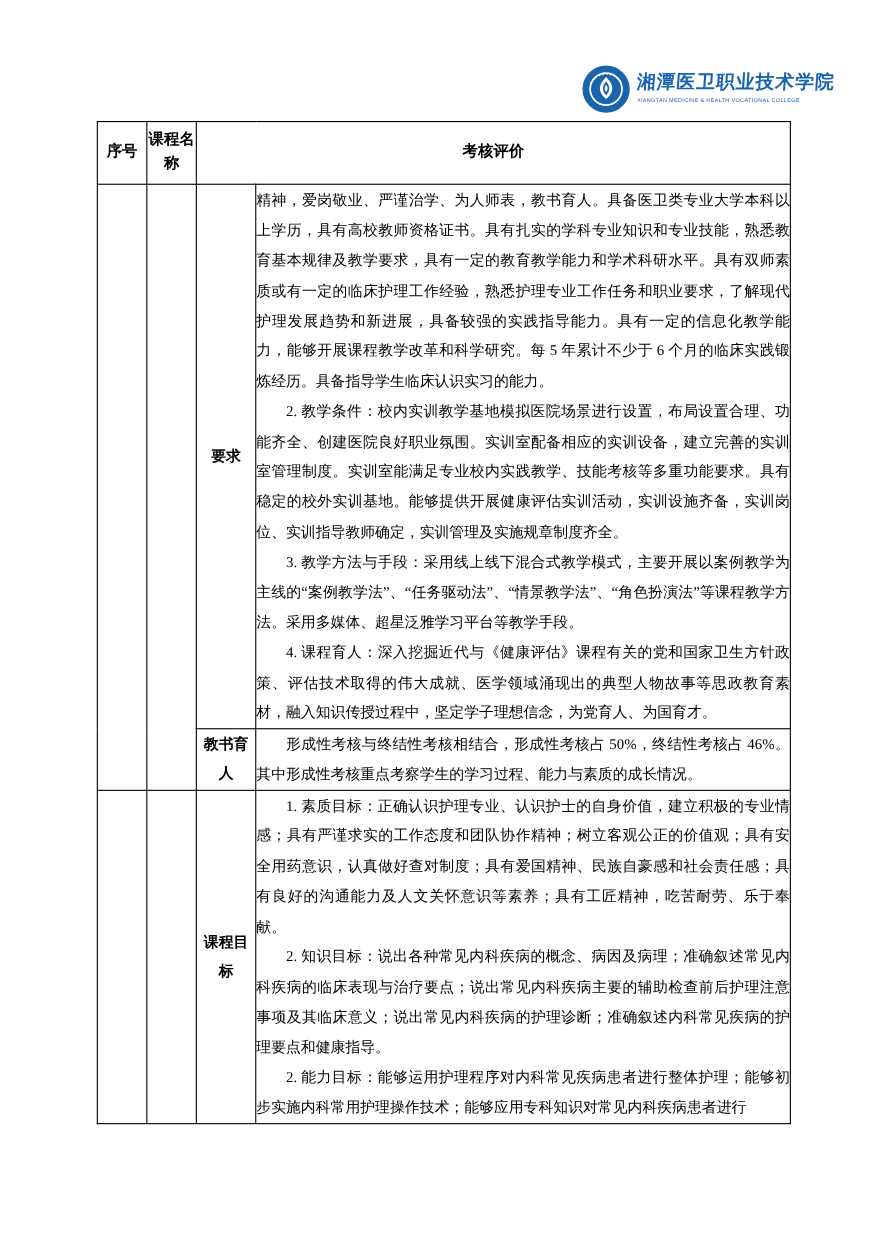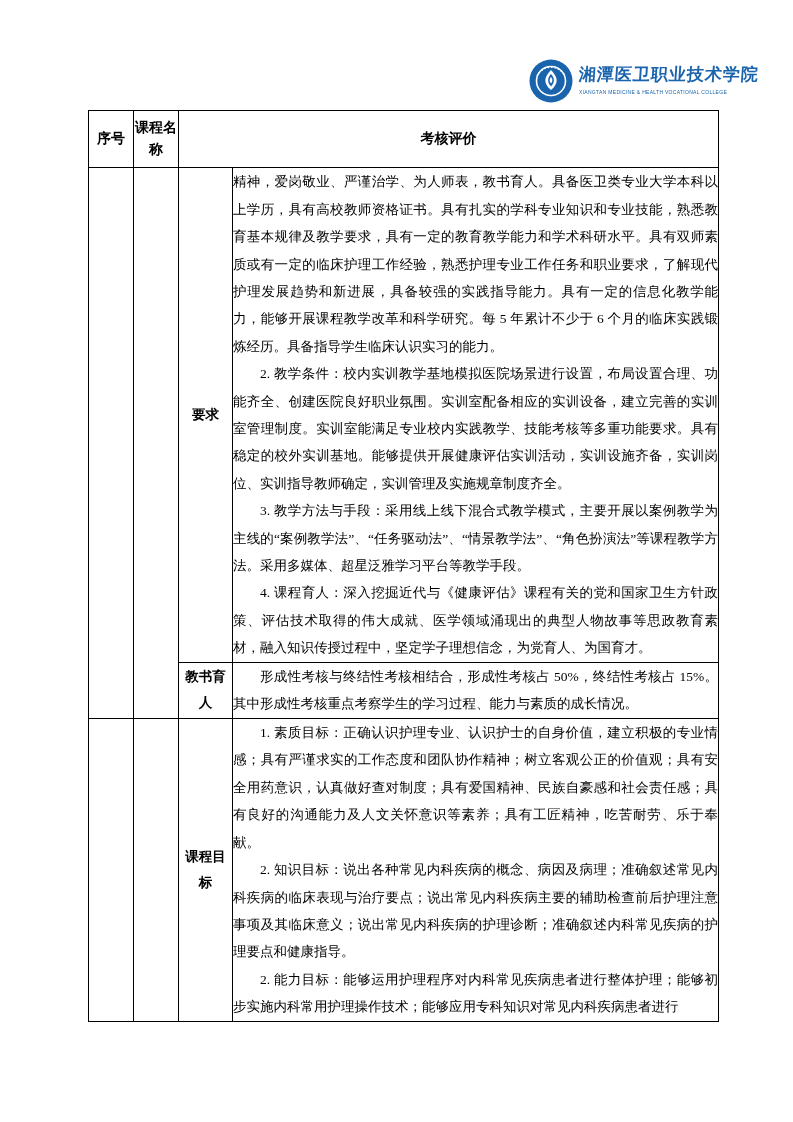--- a/index.html
+++ b/index.html
@@ -112,21 +112,21 @@
           <p>精神，爱岗敬业、严谨治学、为人师表，教书育人。具备医卫类专业大学本科以上学历，具有高校教师资格证书。具有扎实的学科专业知识和专业技能，熟悉教育基本规律及教学要求，具有一定的教育教学能力和学术科研水平。具有双师素质或有一定的临床护理工作经验，熟悉护理专业工作任务和职业要求，了解现代护理发展趋势和新进展，具备较强的实践指导能力。具有一定的信息化教学能力，能够开展课程教学改革和科学研究。每 5 年累计不少于 6 个月的临床实践锻炼经历。具备指导学生临床认识实习的能力。</p>
           <p class="indent">2. 教学条件：校内实训教学基地模拟医院场景进行设置，布局设置合理、功能齐全、创建医院良好职业氛围。实训室配备相应的实训设备，建立完善的实训室管理制度。实训室能满足专业校内实践教学、技能考核等多重功能要求。具有稳定的校外实训基地。能够提供开展健康评估实训活动，实训设施齐备，实训岗位、实训指导教师确定，实训管理及实施规章制度齐全。</p>
           <p class="indent">3. 教学方法与手段：采用线上线下混合式教学模式，主要开展以案例教学为主线的“案例教学法”、“任务驱动法”、“情景教学法”、“角色扮演法”等课程教学方法。采用多媒体、超星泛雅学习平台等教学手段。</p>
           <p class="indent">4. 课程育人：深入挖掘近代与《健康评估》课程有关的党和国家卫生方针政策、评估技术取得的伟大成就、医学领域涌现出的典型人物故事等思政教育素材，融入知识传授过程中，坚定学子理想信念，为党育人、为国育才。</p>
         </td>
       </tr>
 
       <tr style="height:54px">
         <td class="label-cell">教书育人</td>
         <td class="content-cell">
-          <p class="indent">形成性考核与终结性考核相结合，形成性考核占 50%，终结性考核占 15%。其中形成性考核重点考察学生的学习过程、能力与素质的成长情况。</p>
+          <p class="indent">形成性考核与终结性考核相结合，形成性考核占 50%，终结性考核占 46%。其中形成性考核重点考察学生的学习过程、能力与素质的成长情况。</p>
         </td>
       </tr>
 
       <tr style="height:303px">
         <td class="empty-cell"></td>
         <td class="empty-cell"></td>
         <td class="label-cell">课程目标</td>
         <td class="content-cell">
           <p class="indent">1. 素质目标：正确认识护理专业、认识护士的自身价值，建立积极的专业情感；具有严谨求实的工作态度和团队协作精神；树立客观公正的价值观；具有安全用药意识，认真做好查对制度；具有爱国精神、民族自豪感和社会责任感；具有良好的沟通能力及人文关怀意识等素养；具有工匠精神，吃苦耐劳、乐于奉献。</p>
           <p class="indent">2. 知识目标：说出各种常见内科疾病的概念、病因及病理；准确叙述常见内科疾病的临床表现与治疗要点；说出常见内科疾病主要的辅助检查前后护理注意事项及其临床意义；说出常见内科疾病的护理诊断；准确叙述内科常见疾病的护理要点和健康指导。</p>

